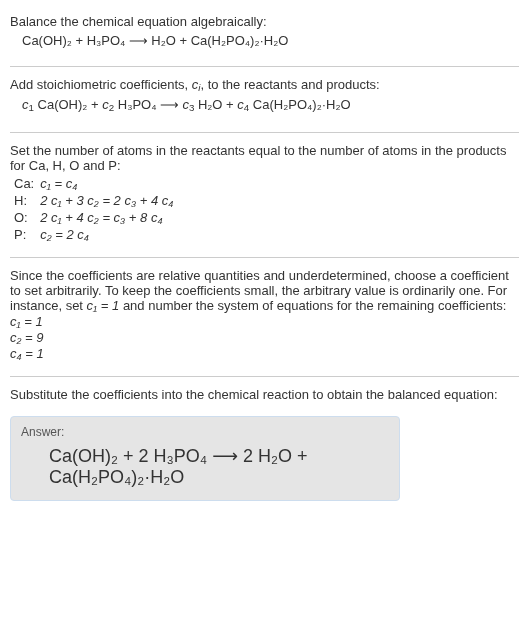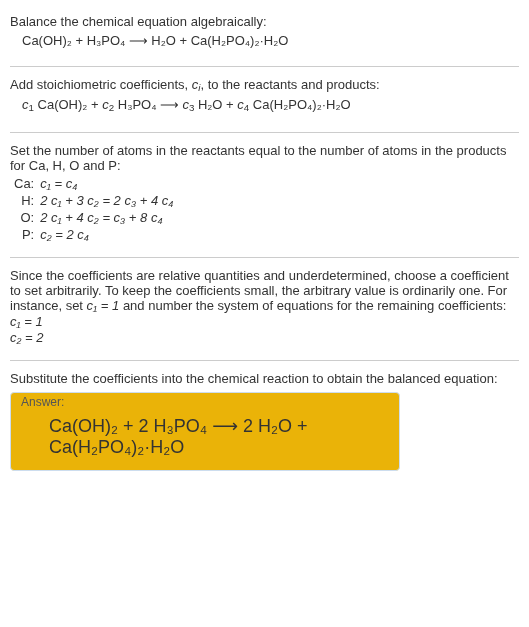--- a/index.html
+++ b/index.html
@@ -19,25 +19,25 @@
     border: none;
     border-top: 1px solid #ccc;
     margin: 4px 0;
   }
   .eqn-line {
     font-family: 'Segoe UI', Arial, sans-serif;
     font-size: 13px;
     margin: 4px 12px;
   }
   .answer-box {
-    background: #eab308;
+    background: #e5e5e5;
     border: 1px solid #cdddee;
     border-radius: 4px;
-    padding: 2px 10px 12px 10px;
-    margin-top: 6px;
+    padding: 8px 10px 12px 10px;
+    margin-top: 14px;
     width: 390px;
     box-sizing: border-box;
   }
   .answer-label {
     font-size: 12px;
     color: #555;
     margin-bottom: 6px;
   }
   .answer-eqn {
     padding-left: 28px;
@@ -46,21 +46,21 @@
   table.atoms {
     border-collapse: collapse;
     margin-top: 2px;
     font-size: 13px;
   }
   table.atoms td {
     padding: 1px 6px 1px 4px;
     vertical-align: baseline;
   }
   table.atoms td.elem {
-    text-align: right;
+    text-align: left;
     padding-right: 2px;
   }
   .coef-list div {
     margin: 1px 0;
   }
   sub {
     font-size: 0.75em;
     vertical-align: -0.25em;
   }
 </style>
@@ -107,21 +107,22 @@
     </table>
 </div>
 <hr>
 
 <div class="section">
   <div>
     <span>Since the coefficients are relative quantities and underdetermined, choose a coefficient to set arbitrarily. To keep the coefficients small, the arbitrary value is ordinarily one. For instance, set </span><i>c₁ = 1</i><span> and number the system of equations for the remaining coefficients:</span>
   </div>
   <div class="coef-list">
     <div><i>c₁ = 1</i></div>
-    <div><i>c₂ = 2</i></div>
+    <div><i>c₂ = 9</i></div>
+    <div><i>c₄ = 1</i></div>
   </div>
 </div>
 <hr>
 
 <div class="section">
   <div>Substitute the coefficients into the chemical reaction to obtain the balanced equation:</div>
   <div class="answer-box">
     <div class="answer-label">Answer:</div>
     <div class="answer-eqn">Ca(OH)₂ + 2 H₃PO₄  ⟶  2 H₂O + Ca(H₂PO₄)₂·H₂O</div>
   </div>

